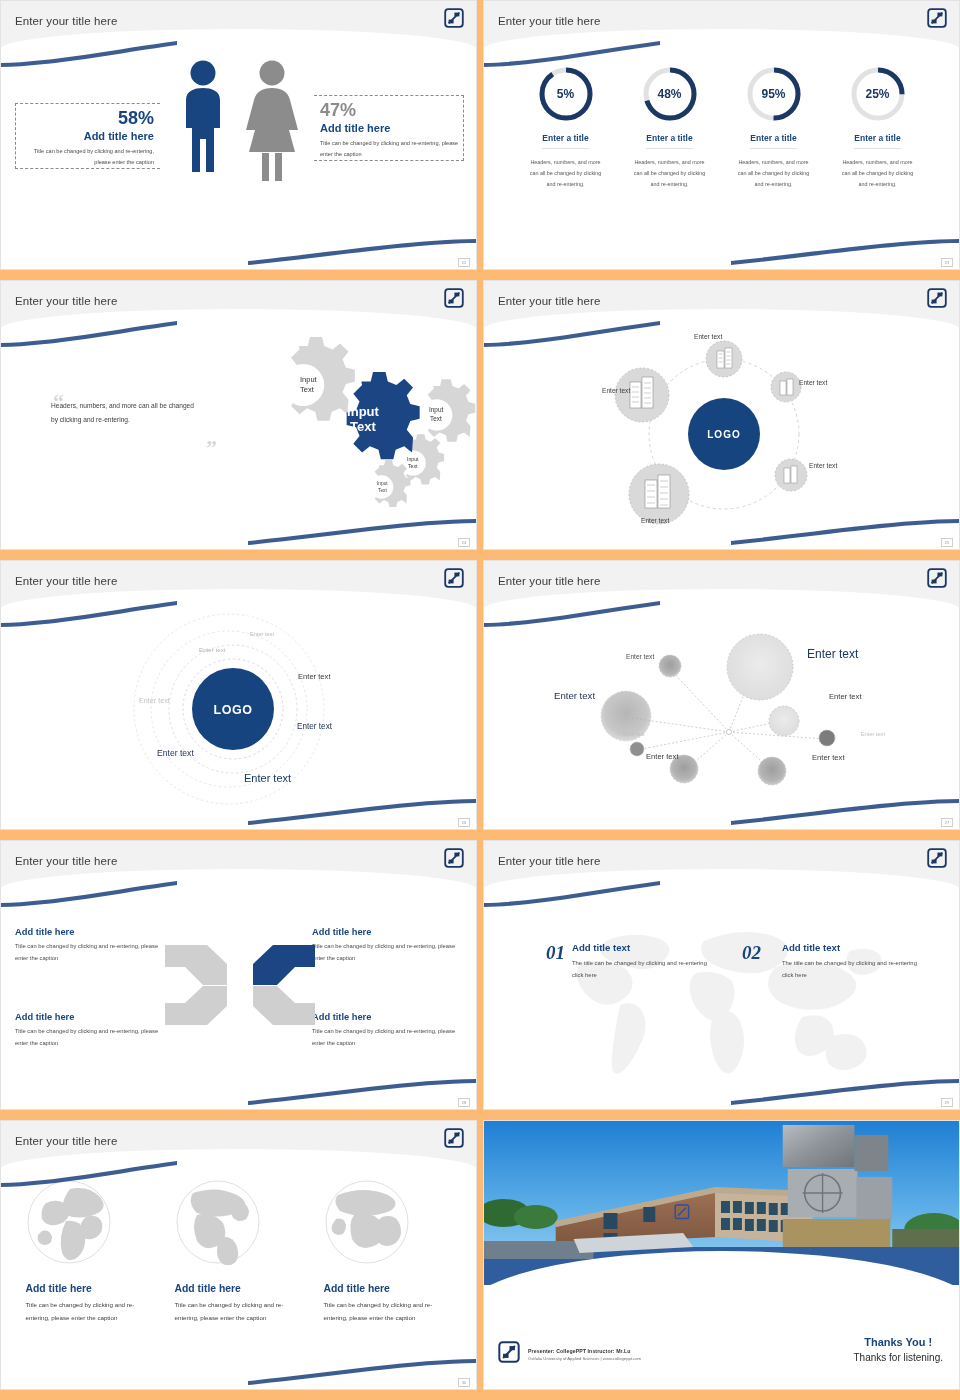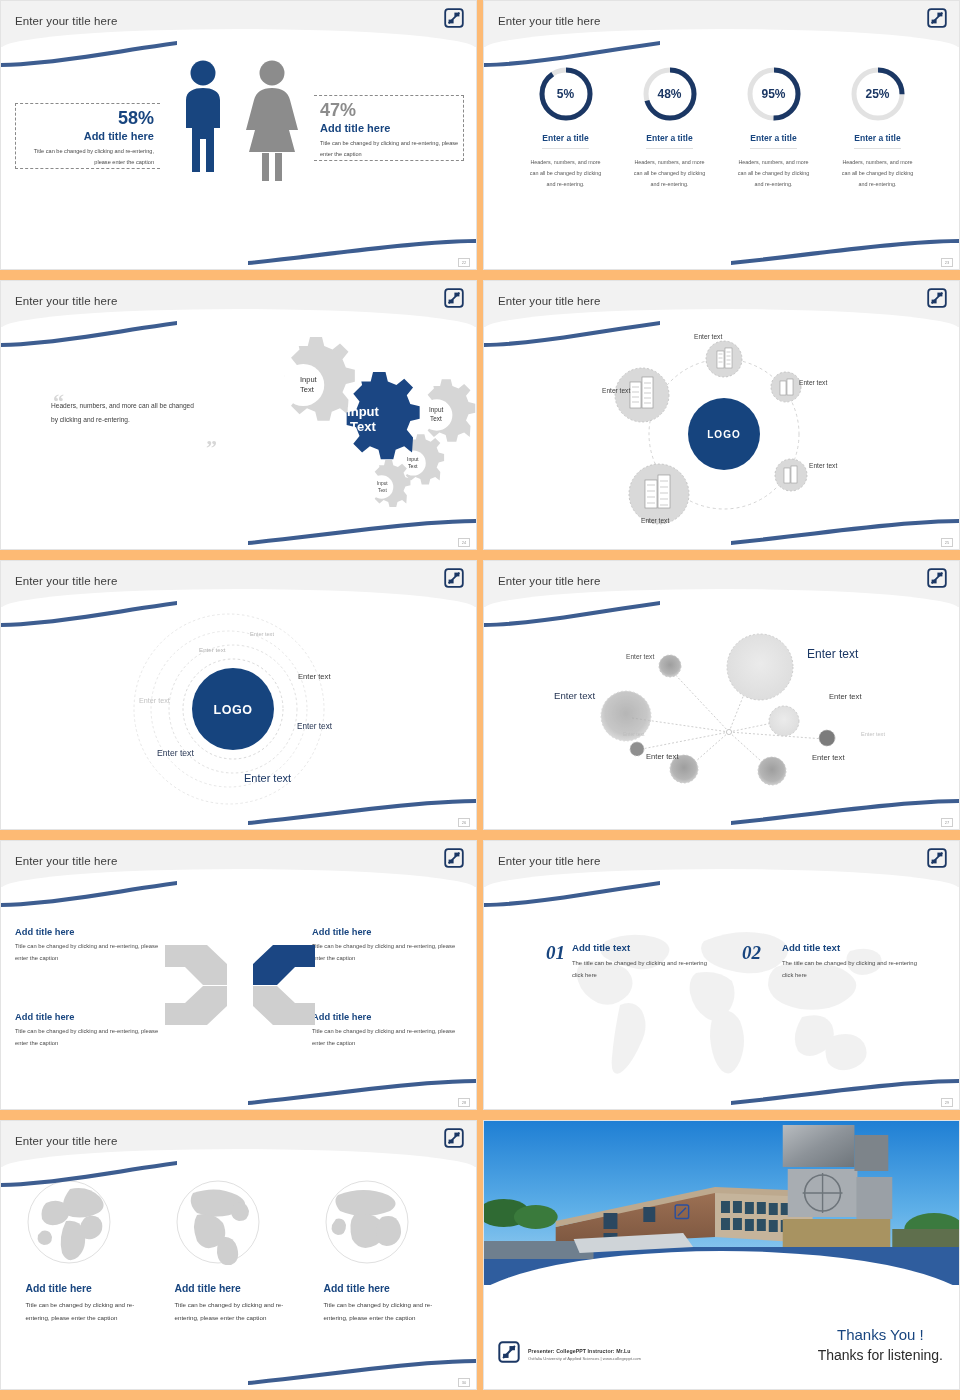--- a/index.html
+++ b/index.html
@@ -118,22 +118,22 @@
   .s9-b{ font-size:6.2px; color:#3d3d3d; line-height:2.05; margin-top:5px; }
 
   
   .s10{ position:relative; width:100%; height:270px; background:#fff; overflow:hidden; border:1px solid #e3e3e3;}
   .photo{ position:absolute; left:0; top:0; width:100%; height:164px; overflow:hidden; }
   .photo-mask{
     position:absolute; left:-4%; bottom:-26px; width:108%; height:60px;
     background:#ffffff; border-radius:50% 50% 0 0 / 100% 100% 0 0;
   }
   .thanks{ position:absolute; right:16px; bottom:26px; text-align:center; }
-  .thanks-big{ font-size:15px; font-weight:400; color:#18457F; }
-  .thanks-sm{ font-size:14px; color:#2a2a2a; margin-top:4px; }
+  .thanks-big{ font-size:11px; font-weight:700; color:#18457F; }
+  .thanks-sm{ font-size:10px; color:#2a2a2a; margin-top:4px; }
   .pres{ position:absolute; left:14px; bottom:22px; display:flex; align-items:center; gap:8px; }
   .pres-t1{ font-size:5.2px; color:#333; font-weight:600; letter-spacing:.1px; }
   .pres-t2{ font-size:4.2px; color:#6d6d6d; margin-top:2px; }
 </style>
 </head>
 <body>
 
 <div class="grid">
 
   <div class="cell">

